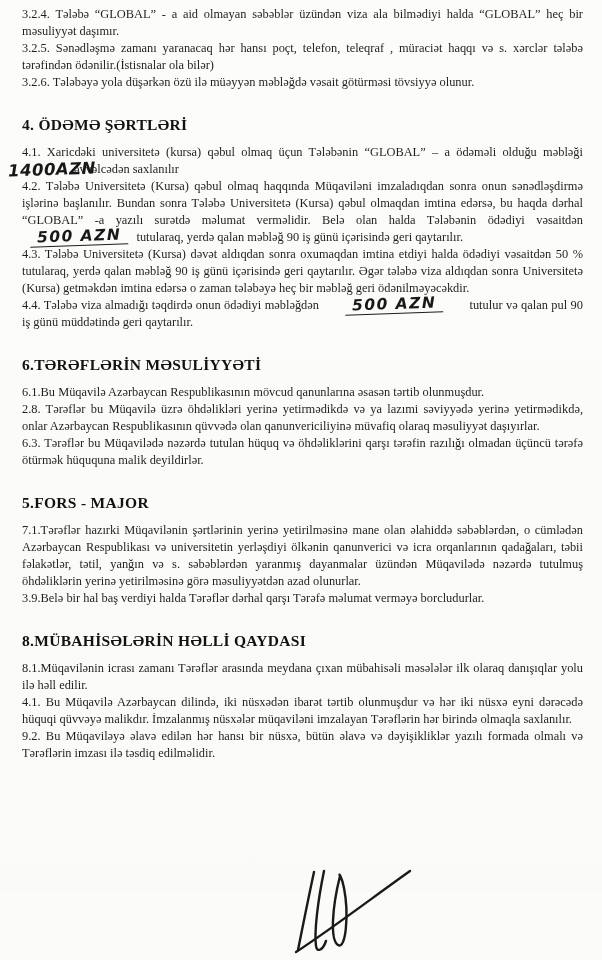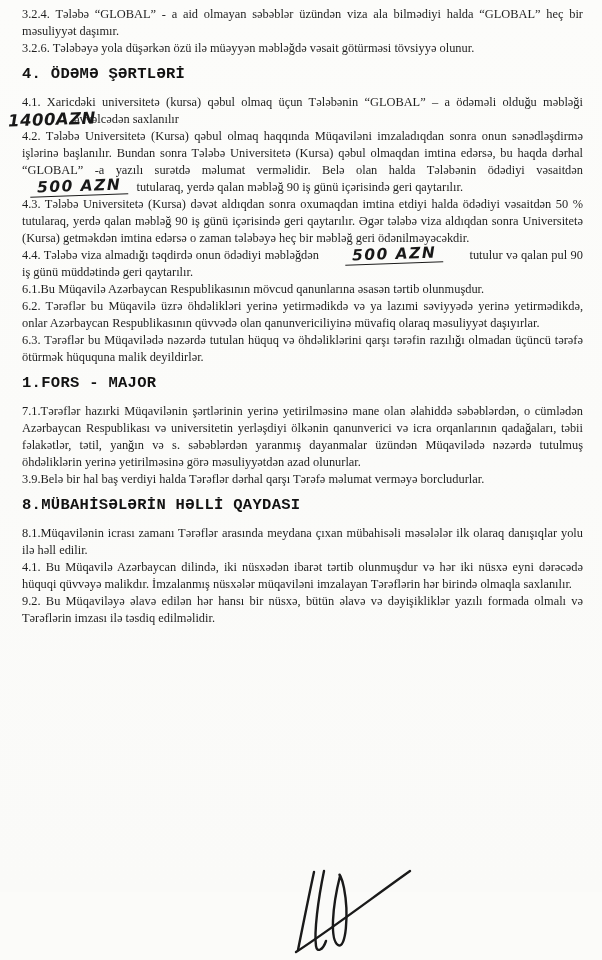--- a/index.html
+++ b/index.html
@@ -16,23 +16,22 @@
     width:602px; height:892px;
     padding:6px 19px 16px 22px;
     background:linear-gradient(180deg, #fcfcfa 0%, #fafaf8 100%);
   }
   .doc-section { display:block; }
   .sec-heading {
     font-size:15.5px;
     font-weight:bold;
     letter-spacing:0.3px;
     line-height:19px;
-    margin:8px 0 10px 0;
+    margin:24px 0 10px 0;
     color:#121212;
-    font-family:Liberation Mono, monospace;
   }
   .doc-section:last-of-type .sec-heading { margin-top:46px; }
   .para {
     font-size:12.4px;
     line-height:17px;
     text-align:justify;
     color:#1f1f1f;
   }
   .hand {
     font-family:"DejaVu Sans", sans-serif;
@@ -67,36 +66,38 @@
   }
   .signature-wrap svg { width:100%; height:100%; display:block; }
 </style>
 </head>
 <body>
 
 <div class="page">
   <div class="doc-body">
       <section class="doc-section">
         <p class="para"><span>3.2.4.   Tələbə “GLOBAL” - a aid olmayan səbəblər üzündən viza ala bilmədiyi  halda “GLOBAL” heç bir məsuliyyət daşımır.</span></p>
+        <p class="para"><span>3.2.5.  Sənədləşmə zamanı yaranacaq hər hansı poçt, telefon, teleqraf , müraciət haqqı və s. xərclər tələbə tərəfindən ödənilir.(İstisnalar ola bilər)</span></p>
         <p class="para"><span>3.2.6. Tələbəyə yola düşərkən özü ilə müəyyən məbləğdə vəsait götürməsi tövsiyyə olunur.</span></p>
       </section>
       <section class="doc-section">
         <h2 class="sec-heading">4. ÖDƏMƏ ŞƏRTLƏRİ</h2>
         <p class="para"><span>4.1. Xaricdəki universitetə (kursa)  qəbul olmaq üçun Tələbənin “GLOBAL” – a ödəməli  olduğu  məbləği </span><span class="hand overlap">1400AZN</span><span>əvvəlcədən saxlanılır</span></p>
         <p class="para"><span>4.2.  Tələbə Universitetə (Kursa) qəbul olmaq haqqında Müqaviləni imzaladıqdan sonra onun sənədləşdirmə işlərinə başlanılır. Bundan sonra Tələbə Universitetə (Kursa) qəbul olmaqdan  imtina edərsə, bu haqda dərhal “GLOBAL” -a yazılı surətdə məlumat verməlidir. Belə olan halda Tələbənin ödədiyi vəsaitdən</span><span class="hand u">500 AZN</span><span>tutularaq, yerdə qalan məbləğ 90 iş günü içərisində geri qaytarılır.</span></p>
         <p class="para"><span>4.3.  Tələbə Universitetə (Kursa) dəvət aldıqdan sonra oxumaqdan  imtina etdiyi halda ödədiyi vəsaitdən  50 % tutularaq, yerdə qalan məbləğ  90 iş günü içərisində  geri qaytarılır. Əgər tələbə viza aldıqdan sonra Universitetə (Kursa) getməkdən imtina edərsə o zaman tələbəyə heç bir məbləğ geri ödənilməyəcəkdir.</span></p>
         <p class="para"><span>4.4. Tələbə viza almadığı təqdirdə onun ödədiyi məbləğdən</span><span class="hand u wide">500 AZN</span><span>tutulur və qalan pul 90 iş günü müddətində geri qaytarılır.</span></p>
       </section>
       <section class="doc-section">
+        <h2 class="sec-heading">6.TƏRƏFLƏRİN MƏSULİYYƏTİ</h2>
         <p class="para"><span>6.1.Bu Müqavilə Azərbaycan Respublikasının mövcud qanunlarına əsasən tərtib olunmuşdur.</span></p>
-        <p class="para"><span>6.2.  Tərəflər bu Müqavilə üzrə öhdəlikləri yerinə yetirmədikdə və ya lazımi səviyyədə yerinə yetirmədikdə, onlar Azərbaycan Respublikasının qüvvədə olan qanunvericiliyinə müvafiq olaraq məsuliyyət daşıyırlar.</span></p>
+        <p class="para"><span>2.8.  Tərəflər bu Müqavilə üzrə öhdəlikləri yerinə yetirmədikdə və ya lazımi səviyyədə yerinə yetirmədikdə, onlar Azərbaycan Respublikasının qüvvədə olan qanunvericiliyinə müvafiq olaraq məsuliyyət daşıyırlar.</span></p>
         <p class="para"><span>6.3. Tərəflər bu Müqavilədə nəzərdə tutulan hüquq və öhdəliklərini qarşı tərəfin razılığı olmadan üçüncü tərəfə ötürmək hüququna malik deyildirlər.</span></p>
       </section>
       <section class="doc-section">
-        <h2 class="sec-heading">1.FORS - MAJOR</h2>
+        <h2 class="sec-heading">5.FORS - MAJOR</h2>
         <p class="para"><span>7.1.Tərəflər hazırki Müqavilənin şərtlərinin yerinə yetirilməsinə mane olan əlahiddə səbəblərdən, o cümlədən Azərbaycan Respublikası və universitetin yerləşdiyi  ölkənin qanunverici və icra orqanlarının qadağaları, təbii fəlakətlər, tətil, yanğın və s. səbəblərdən yaranmış dayanmalar üzündən Müqavilədə nəzərdə tutulmuş öhdəliklərin yerinə yetirilməsinə görə məsuliyyətdən azad olunurlar.</span></p>
         <p class="para"><span>3.9.Belə bir hal baş verdiyi halda Tərəflər dərhal qarşı Tərəfə məlumat verməyə borcludurlar.</span></p>
       </section>
       <section class="doc-section">
         <h2 class="sec-heading">8.MÜBAHİSƏLƏRİN HƏLLİ QAYDASI</h2>
         <p class="para"><span>8.1.Müqavilənin icrası zamanı Tərəflər arasında meydana çıxan mübahisəli məsələlər ilk olaraq danışıqlar yolu ilə həll edilir.</span></p>
       </section>
       <section class="doc-section">
         <p class="para"><span>4.1.  Bu Müqavilə Azərbaycan dilində, iki nüsxədən ibarət tərtib olunmuşdur və hər iki nüsxə eyni dərəcədə hüquqi qüvvəyə malikdır. İmzalanmış nüsxələr müqaviləni imzalayan  Tərəflərin hər birində olmaqla saxlanılır.</span></p>
         <p class="para"><span>9.2.  Bu Müqaviləyə əlavə edilən hər hansı bir nüsxə, bütün əlavə və dəyişikliklər yazılı formada olmalı və Tərəflərin imzası ilə təsdiq edilməlidir.</span></p>

